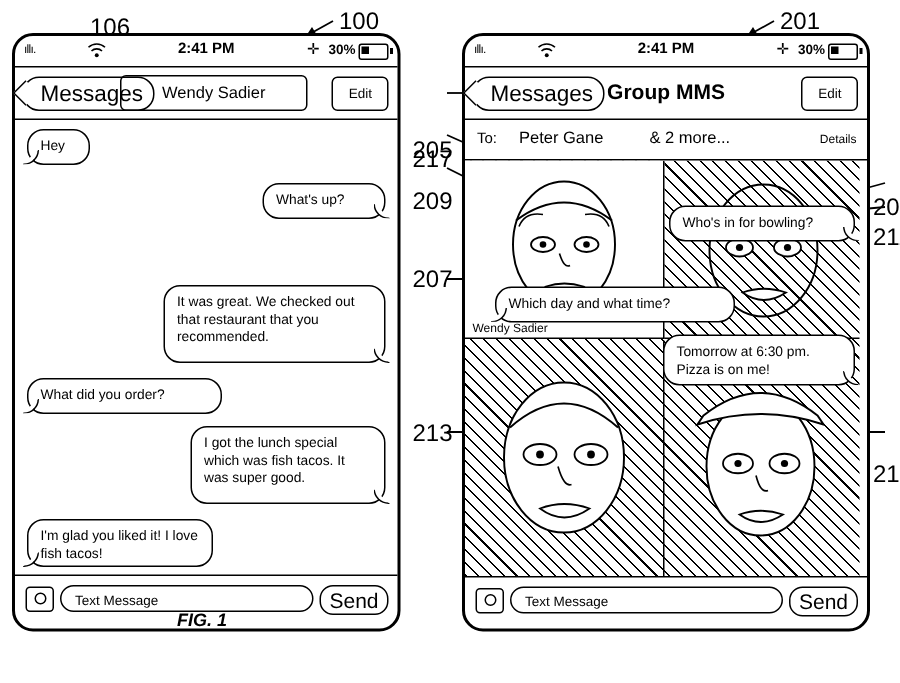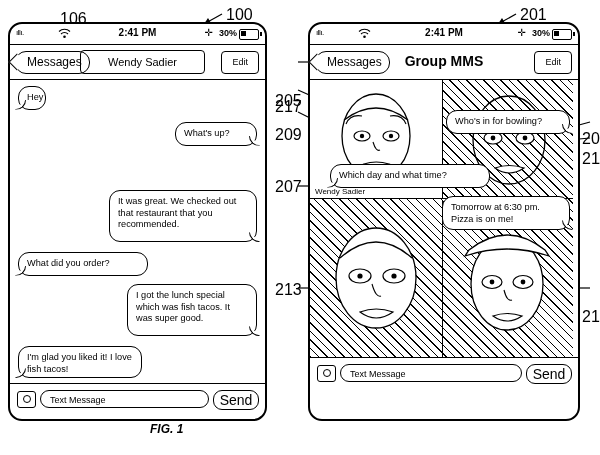--- a/index.html
+++ b/index.html
@@ -16,21 +16,21 @@
   .sb-left{position:absolute;left:6px;top:4px;font-size:8px;letter-spacing:-0.5px;}
   .sb-wifi{position:absolute;left:48px;top:3px;}
   .sb-time{position:absolute;left:0;right:0;top:3px;text-align:center;font-size:10px;font-weight:bold;}
   .sb-bt{position:absolute;right:52px;top:3px;font-size:10px;}
   .sb-batt-txt{position:absolute;right:28px;top:4px;font-size:9px;font-weight:bold;}
   .sb-batt{position:absolute;right:6px;top:5px;width:18px;height:9px;border:1.2px solid #000;border-radius:2px;}
   .sb-batt:after{content:"";position:absolute;right:-3.5px;top:2px;width:2px;height:4px;background:#000;}
   .sb-batt i{position:absolute;left:1px;top:1px;width:5px;height:5px;background:#000;display:block;}
 
   .navbar{position:relative;height:34px;border-bottom:1.5px solid #000;}
-  .backbtn{position:absolute;left:5px;top:6px;height:21px;padding:0 7px 0 11px;border:1.5px solid #000;border-radius:11px;font-size:12px;line-height:21px;background:#fff;}
+  .backbtn{position:absolute;left:5px;top:6px;height:21px;padding:0 7px 0 11px;border:1.5px solid #000;border-radius:11px;font-size:15px;line-height:21px;background:#fff;}
   .backbtn:before{content:"";position:absolute;left:-5px;top:4px;width:11px;height:11px;border-left:1.5px solid #000;border-bottom:1.5px solid #000;transform:rotate(45deg);background:#fff;}
   .backbtn span{position:relative;z-index:2;}
   .editbtn{position:absolute;right:6px;top:6px;height:21px;padding:0 10px;border:1.5px solid #000;border-radius:4px;font-size:9px;line-height:21px;}
   .navtitle{position:absolute;left:0;right:0;top:8px;text-align:center;font-size:11px;}
   .navtitle.boxed{left:70px;right:60px;top:5px;height:22px;line-height:22px;border:1.5px solid #000;border-radius:4px;font-size:11px;}
   .navtitle.big{font-size:14px;font-weight:bold;top:8px;}
 
   .tobar{position:relative;height:26px;border-bottom:1.5px solid #000;font-size:10px;}
   .tobar .lbl{position:absolute;left:8px;top:7px;}
   .tobar .recip{position:absolute;left:36px;top:6px;font-size:11px;}
@@ -50,21 +50,21 @@
 
   .inputbar{position:relative;height:32px;border-top:1.5px solid #000;}
   .camera{position:absolute;left:7px;top:7px;width:17px;height:15px;border:1.5px solid #000;border-radius:3px;}
   .camera:before{content:"";position:absolute;left:4.5px;top:3px;width:6px;height:6px;border:1.3px solid #000;border-radius:50%;}
   .txtfield{position:absolute;left:30px;right:56px;top:6px;height:18px;border:1.5px solid #000;border-radius:9px;font-size:9px;line-height:18px;padding-left:9px;box-sizing:border-box;color:#000;}
   .sendbtn{position:absolute;right:6px;top:6px;width:44px;height:18px;border:1.5px solid #000;border-radius:9px;font-size:14px;line-height:18px;text-align:center;}
 
   .hatch{position:absolute;background-image:repeating-linear-gradient(45deg,#000 0 1px,transparent 1px 6px);}
 
   .figlabel{position:absolute;font-size:12px;font-style:italic;font-weight:bold;}
-  #fl1{left:118px;top:422px;margin-left:32px;}
+  #fl1{left:118px;top:406px;}
 
   .ref{position:absolute;font-size:16px;}
 
   svg.ink{position:absolute;left:0;top:0;overflow:visible;}
 </style>
 </head>
 <body>
 
 <div class="fig" id="fig1">
 
@@ -100,21 +100,21 @@
         </div>
     </div>
 
     <div class="navbar">
       <div class="backbtn"><span>Messages</span></div>
       <div class="navtitle boxed">Wendy Sadier</div>
       <div class="editbtn">Edit</div>
     </div>
 
     <div class="thread" id="thread1">
-      <div class="bub l" style="top:6px;width:28px;">Hey</div>
+      <div class="bub l" style="top:6px;width:42px;">Hey</div>
       <div class="bub r" style="top:42px;width:82px;">What's up?</div>
       <div class="bub r" style="top:110px;width:148px;height:52px;">It was great. We checked out that restaurant that you recommended.</div>
       <div class="bub l" style="top:172px;width:130px;">What did you order?</div>
       <div class="bub r" style="top:204px;width:130px;height:52px;">I got the lunch special which was fish tacos. It was super good.</div>
       <div class="bub l" style="top:266px;width:124px;height:32px;">I'm glad you liked it! I love fish tacos!</div>
     </div>
 
     <div class="inputbar">
       <div class="camera"></div>
       <div class="txtfield">Text Message</div>
@@ -165,20 +165,26 @@
           <i></i>
         </div>
     </div>
 
     <div class="navbar">
       <div class="backbtn"><span>Messages</span></div>
       <div class="navtitle big">Group MMS</div>
       <div class="editbtn">Edit</div>
     </div>
 
+    <div class="tobar">
+      <div class="lbl">To:</div>
+      <div class="recip">Peter Gane</div>
+      <div class="more">&amp; 2 more...</div>
+      <div class="det">Details</div>
+    </div>
 
     <div class="thread" id="thread2">
 
       <div class="hatch" style="left:0;top:0;width:263px;height:277px;"></div>
 
       <div style="position:absolute;left:0;top:0;width:132px;height:118px;background:#fff;border-right:1.5px solid #000;border-bottom:1.5px solid #000;">
         <svg class="ink" width="132" height="118">
           <ellipse cx="66" cy="56" rx="34" ry="42" stroke="#000" stroke-width="1.3" fill="#fff"></ellipse>
           <path d="M34 40 Q66 16 98 40" stroke="#000" stroke-width="1.3" fill="none"></path>
           <path d="M36 44 Q40 34 52 36" stroke="#000" stroke-width="1.1" fill="none"></path>

